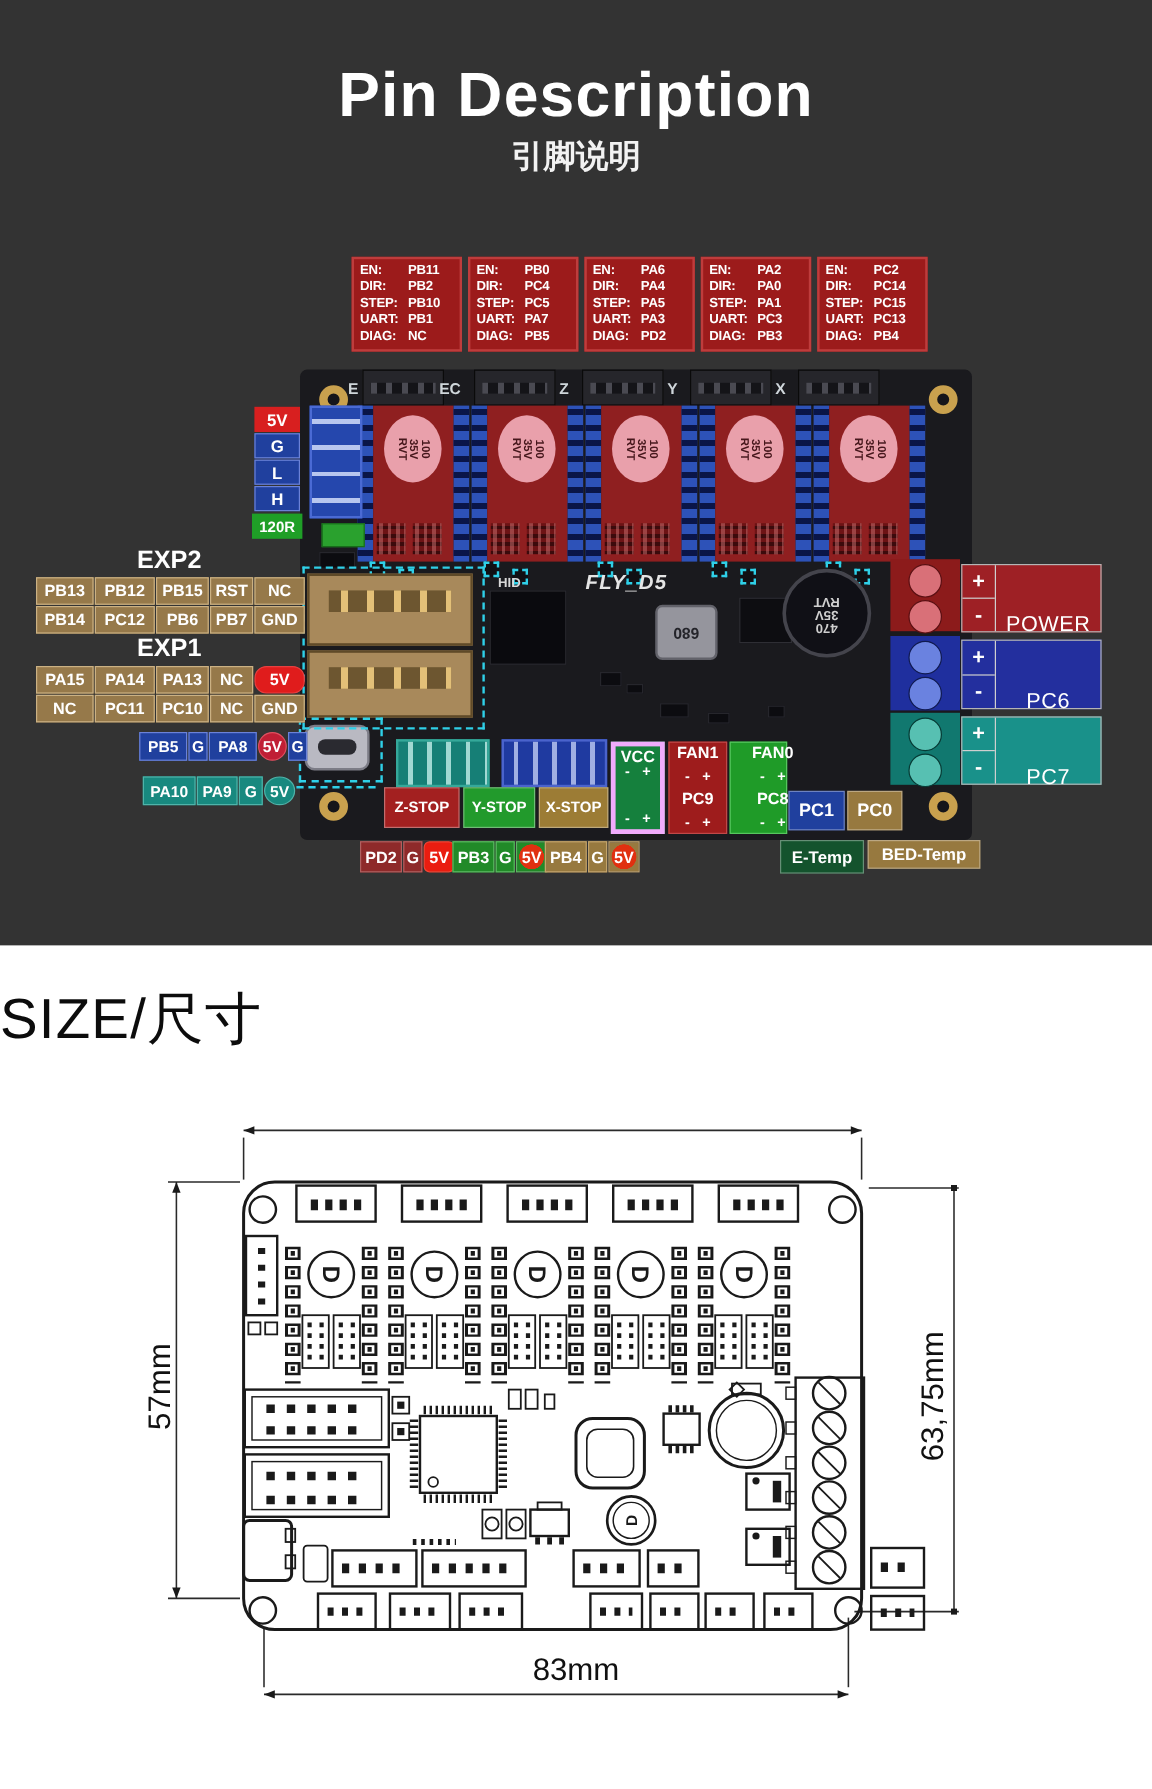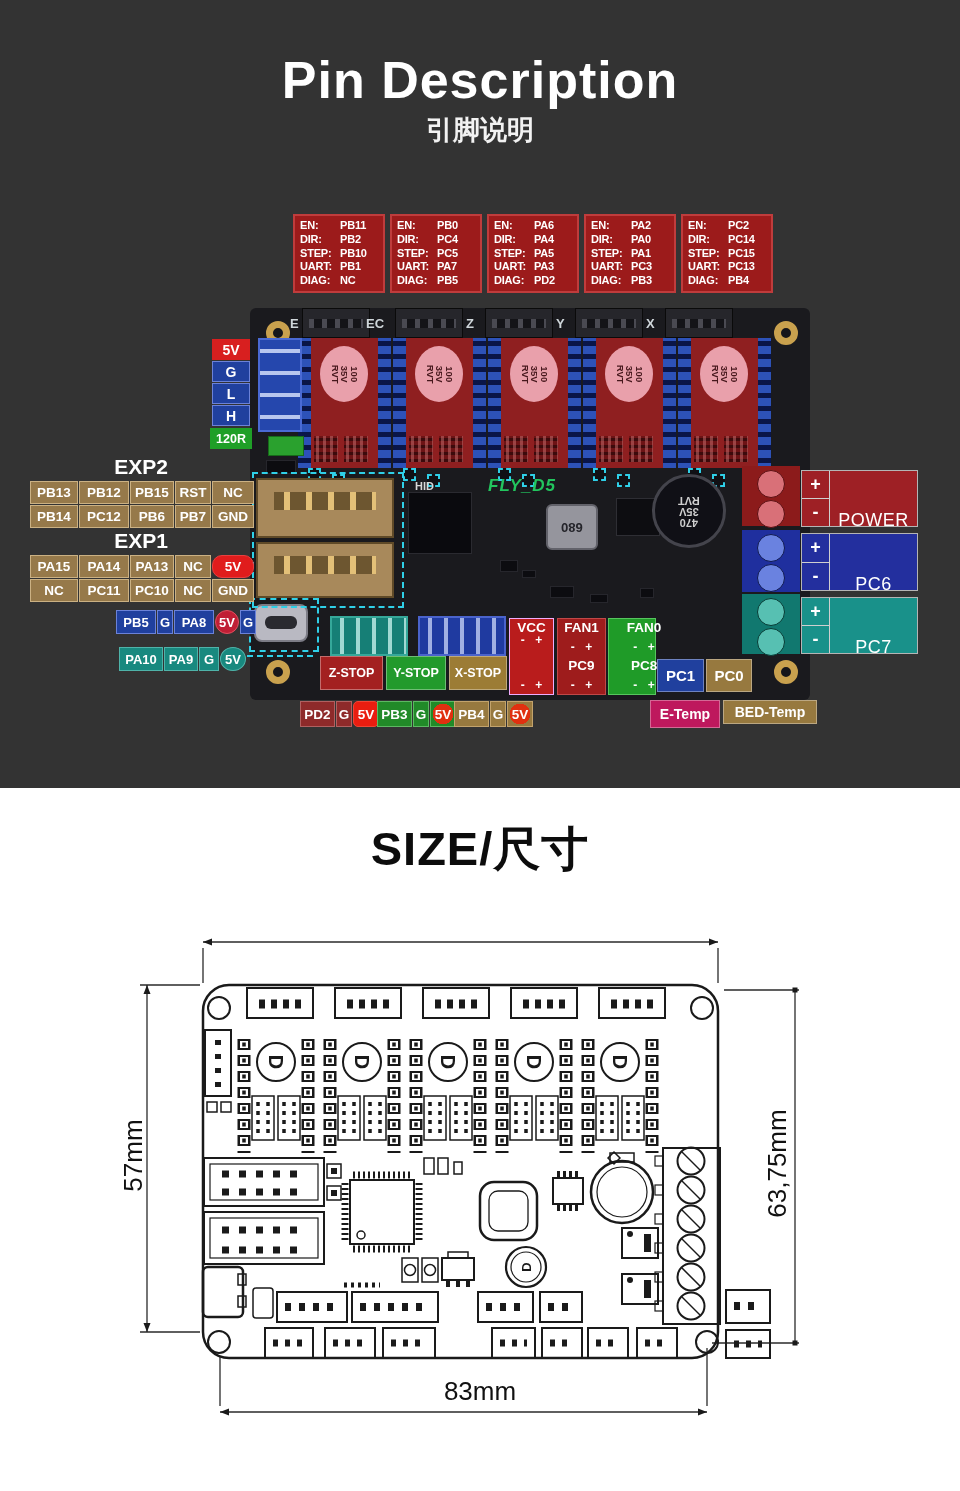--- a/index.html
+++ b/index.html
@@ -34,21 +34,21 @@
   .blconn{position:absolute;left:8px;top:30px;width:44px;height:94px;background:#2547ad;border:2px solid #4a6ad4;
           box-sizing:border-box;background-image:repeating-linear-gradient(180deg,transparent 0 9px,rgba(220,230,255,.8) 9px 13px,transparent 13px 22px);}
   .grnjmp{position:absolute;left:18px;top:128px;width:36px;height:20px;background:#2aa12e;border:1px solid #176b1a;
           box-sizing:border-box;}
   .darkpart{position:absolute;background:#0c0c10;border:1px solid #26262c;box-sizing:border-box;}
   .expc{position:absolute;left:6px;width:138px;background:#a8895b;border:2px solid #5f4a28;box-sizing:border-box;}
   .expc .slot{margin:12px 16px;height:18px;background:#6d5630;
         background-image:repeating-linear-gradient(90deg,transparent 0 10px,#e3c078 10px 16px,transparent 16px 22px);}
   .hid{position:absolute;left:165px;top:172px;color:#d8d8d8;font-size:11px;font-weight:bold;}
   .mcu{position:absolute;left:158px;top:184px;width:64px;height:62px;background:#0a0a0e;border:1px solid #2a2a30;box-sizing:border-box;}
-  .silk{position:absolute;left:238px;top:168px;color:#22c55e;font-size:17px;font-weight:bold;font-style:italic;letter-spacing:1px;}
+  .silk{position:absolute;left:238px;top:168px;color:#e5e5e5;font-size:17px;font-weight:bold;font-style:italic;letter-spacing:1px;}
   .induct{position:absolute;left:296px;top:196px;width:52px;height:46px;background:#95959d;border:2px solid #62626a;
           border-radius:6px;box-sizing:border-box;display:flex;align-items:center;justify-content:center;}
   .induct span{transform:rotate(180deg);font-size:13px;font-weight:bold;color:#24242a;}
   .chip8{position:absolute;left:366px;top:190px;width:44px;height:38px;background:#0d0d11;border:1px solid #2e2e34;box-sizing:border-box;}
   .bigcap{position:absolute;left:402px;top:166px;width:74px;height:74px;border-radius:50%;background:#101016;
           border:3px solid #44444c;box-sizing:border-box;display:flex;align-items:center;justify-content:center;}
   .capin2{transform:rotate(180deg);text-align:center;font-size:11px;font-weight:bold;color:#cfcfcf;line-height:11px;}
   .usbc{position:absolute;left:4px;top:296px;width:54px;height:38px;background:#b9b9c2;border:2px solid #7c7c86;
         border-radius:8px;box-sizing:border-box;}
   .usbc .uslot{margin:10px 9px;height:13px;background:#2a2a30;border-radius:6px;}
@@ -91,53 +91,53 @@
   .stop{height:34px;font-size:12.5px;border:1px solid rgba(255,255,255,.35);}
   .stop.z{background:#a32020;}
   .stop.y{background:#229a2c;}
   .stop.x{background:#9c7c35;}
   
   .fanc{position:absolute;top:618px;height:77px;display:flex;flex-direction:column;align-items:center;
         justify-content:space-between;padding:2px 0 3px;box-sizing:border-box;color:#fff;font-weight:bold;z-index:3;}
   .fanc .t{font-size:13.5px;line-height:14px;}
   .fanc .p{font-size:12px;line-height:11px;word-spacing:7px;}
   .fanc .sp{flex:1;}
-  .fanc.teal{background:#b91c1c;border:1px solid #f0abfc;}
+  .fanc.teal{background:#15803d;border:4px solid #f0abfc;}
   .fanc.red{background:#9e1c1c;border:1px solid #c04848;}
   .fanc.green{background:#1f9b28;border:1px solid #56c65e;}
   
   .srow{position:absolute;top:701px;display:flex;z-index:3;}
   .sc{height:26px;box-sizing:border-box;display:flex;align-items:center;justify-content:center;color:#fff;
       font-weight:bold;font-size:13.5px;margin-right:1px;border:1px solid;}
   .g1 .sc{background:#8e2a2a;border-color:#b06060;}
   .g2 .sc{background:#218a28;border-color:#5cb862;}
   .g3 .sc{background:#97793f;border-color:#c2a36c;}
   .g1 .sc.f5{background:#ea1d10;border-color:#f04535;border-radius:5px;}
   .g2 .sc.f5{background:radial-gradient(circle,#e03010 0 60%,#218a28 62%);}
   .g3 .sc.f5{background:radial-gradient(circle,#e03010 0 60%,#97793f 62%);}
   
   .pcbox{font-size:15px;border:1px solid rgba(255,255,255,.35);}
   .pc1{background:#20409e;}
   .pc0{background:#97793f;}
-  .etemp{background:#be185d;font-size:14px;}
+  .etemp{background:#14532d;font-size:14px;}
   .bedtemp{background:#97793f;font-size:14px;}
   
   .term{position:absolute;left:801px;width:117px;display:flex;border:1px solid #b5b5b5;box-sizing:border-box;
         color:#fff;z-index:3;}
   .term .pmcol{width:27px;display:flex;flex-direction:column;border-right:1px solid #cfcfcf;}
   .term .pmcol span{flex:1;display:flex;align-items:center;justify-content:center;font-size:18px;font-weight:bold;}
   .term .pmcol span:first-child{border-bottom:1px solid #cfcfcf;}
   .term .tlabel{flex:1;display:flex;align-items:center;justify-content:center;font-size:18px;letter-spacing:.5px;margin-top:44px;}
   .term.power{background:#9e2025;}
   .term.pc6{background:#232f9e;}
   .term.pc7{background:#19918a;}
   
   .size-sec{position:absolute;left:0;top:788px;width:960px;height:703px;background:#fff;}
-  .size-title{position:absolute;left:0;top:30px;width:100%;text-align:center;color:#0c0c0c;
-              font-size:47px;font-weight:bold;letter-spacing:1px;}
+  .size-title{position:absolute;left:0;top:30px;width:100%;text-align:left;color:#0c0c0c;
+              font-size:47px;font-weight:normal;letter-spacing:1px;}
   .dim{position:absolute;color:#111;font-size:26px;text-align:center;}
   .rot{transform:rotate(-90deg);}
   svg text{font-family:"Liberation Sans","DejaVu Sans",sans-serif;}
 </style>
 </head>
 <body>
 
 <div class="page">
 
   <section class="pin-sec">

